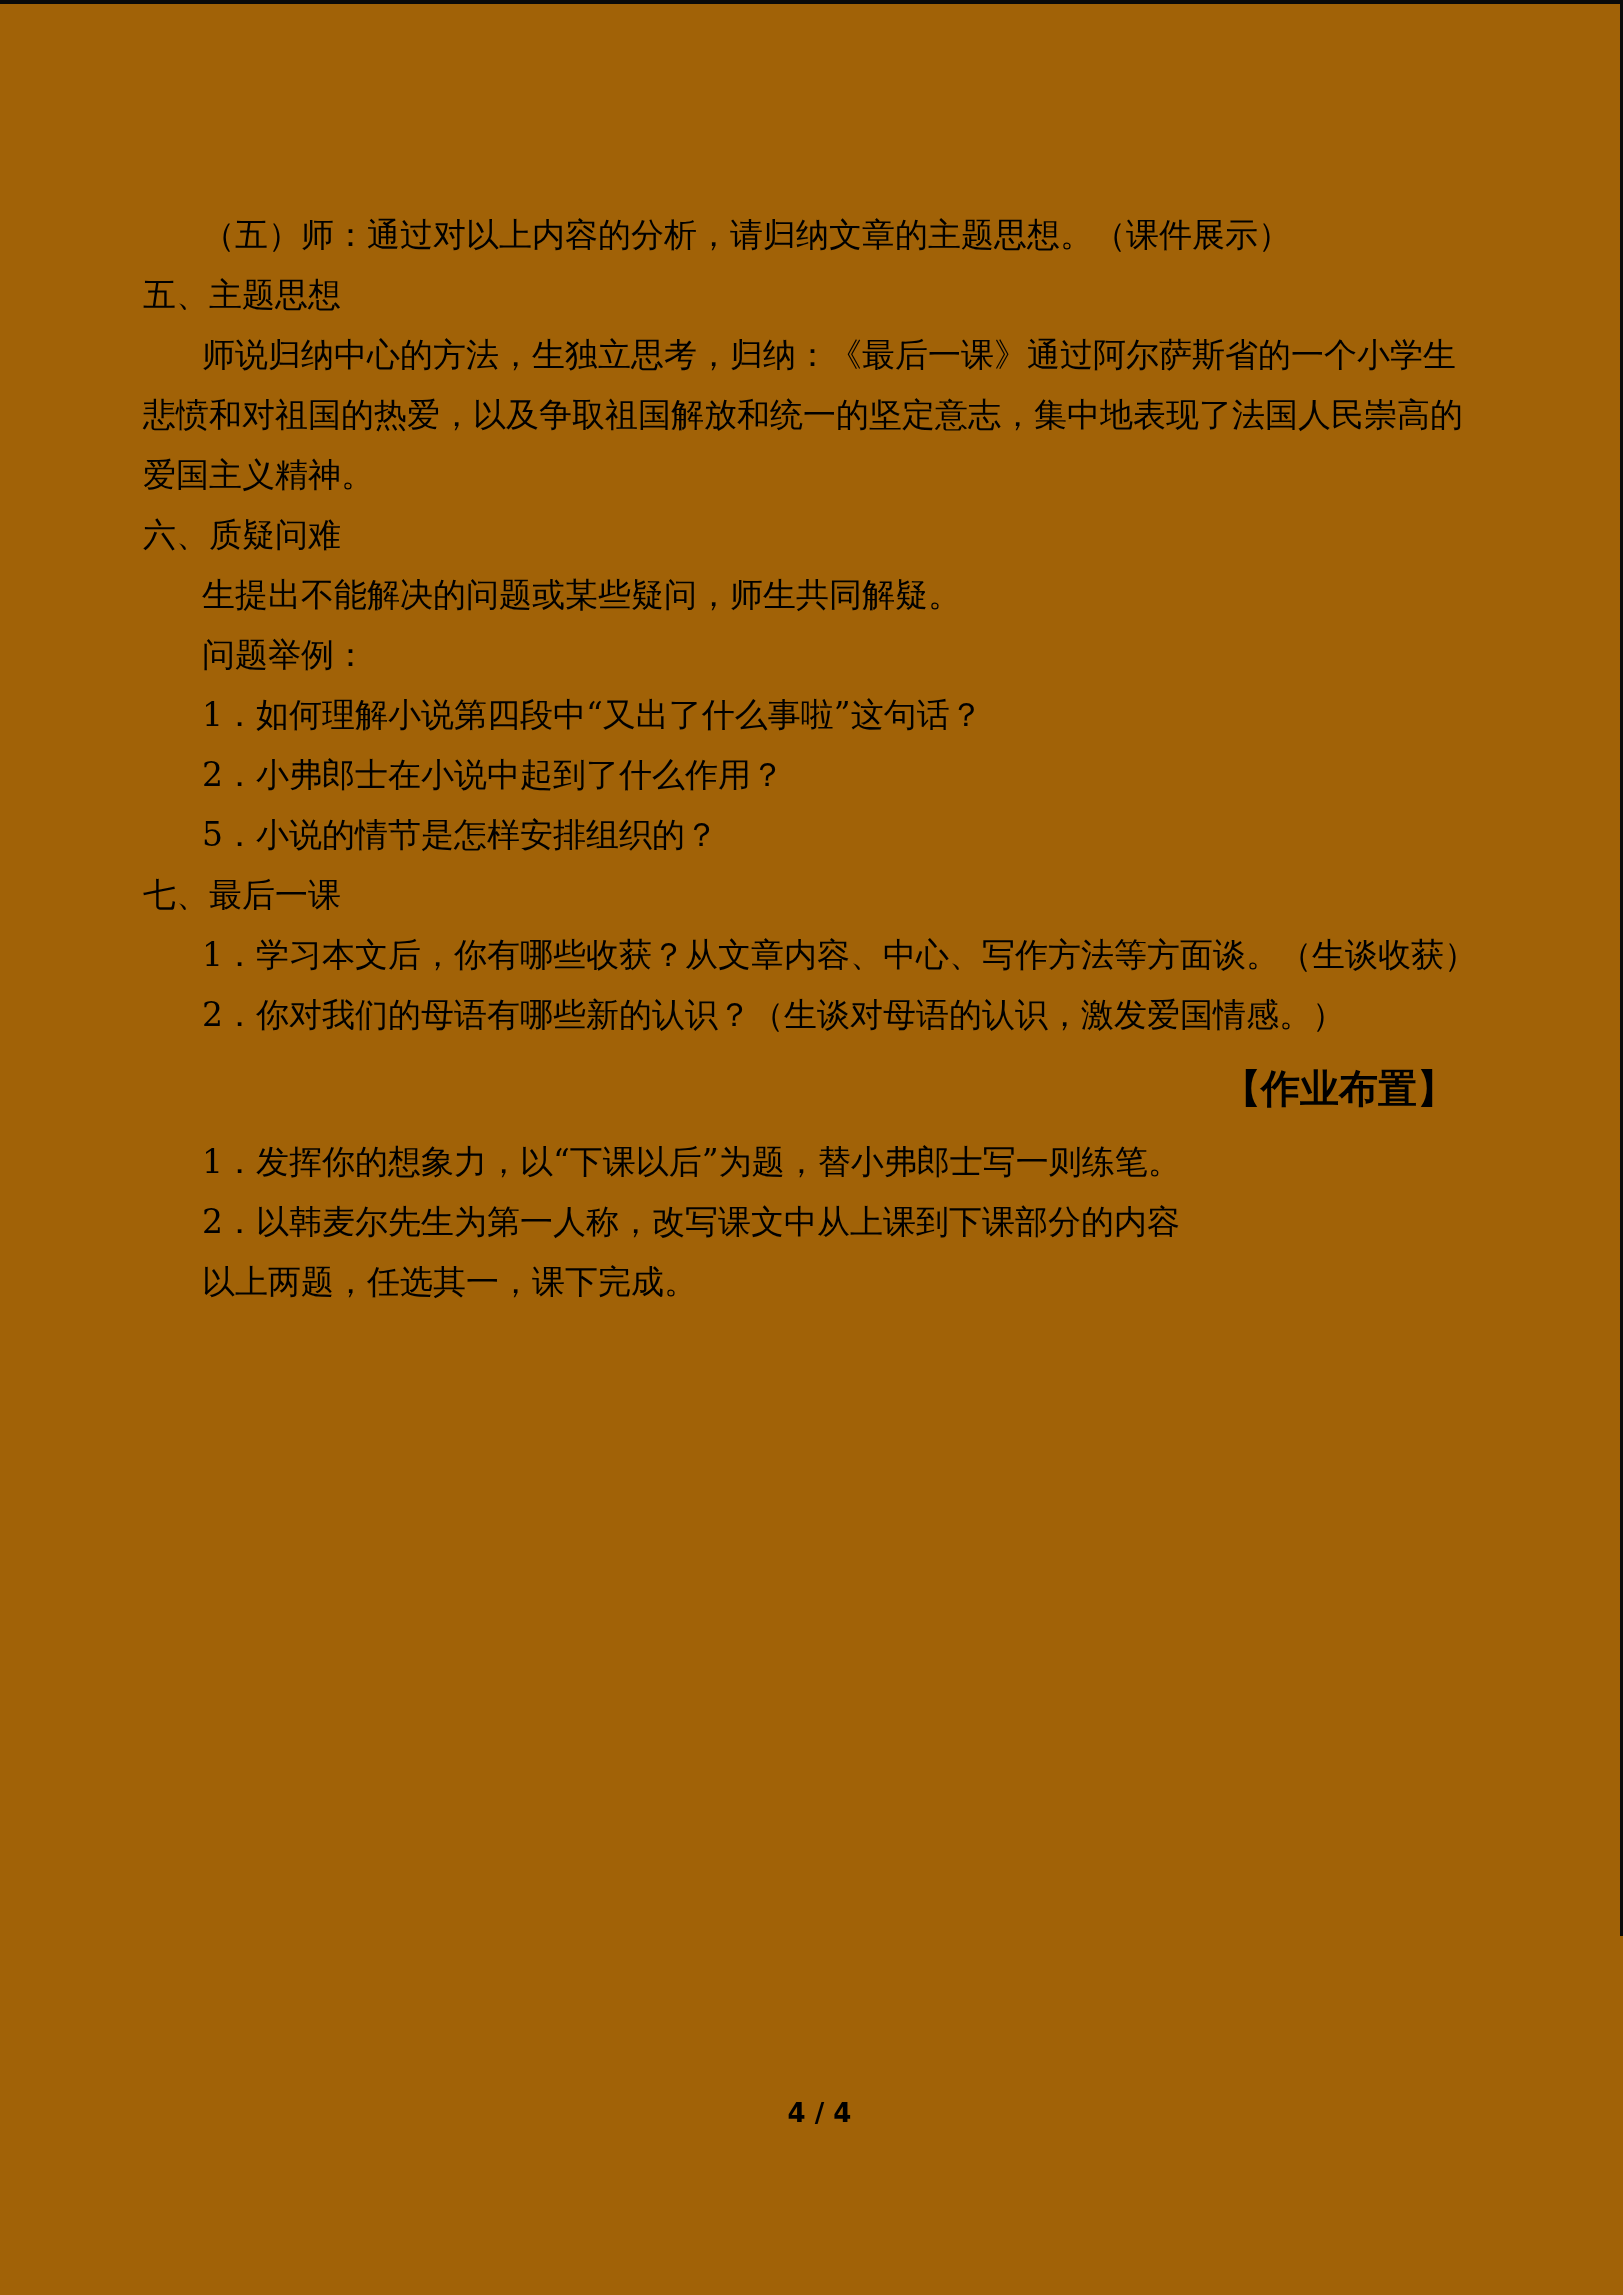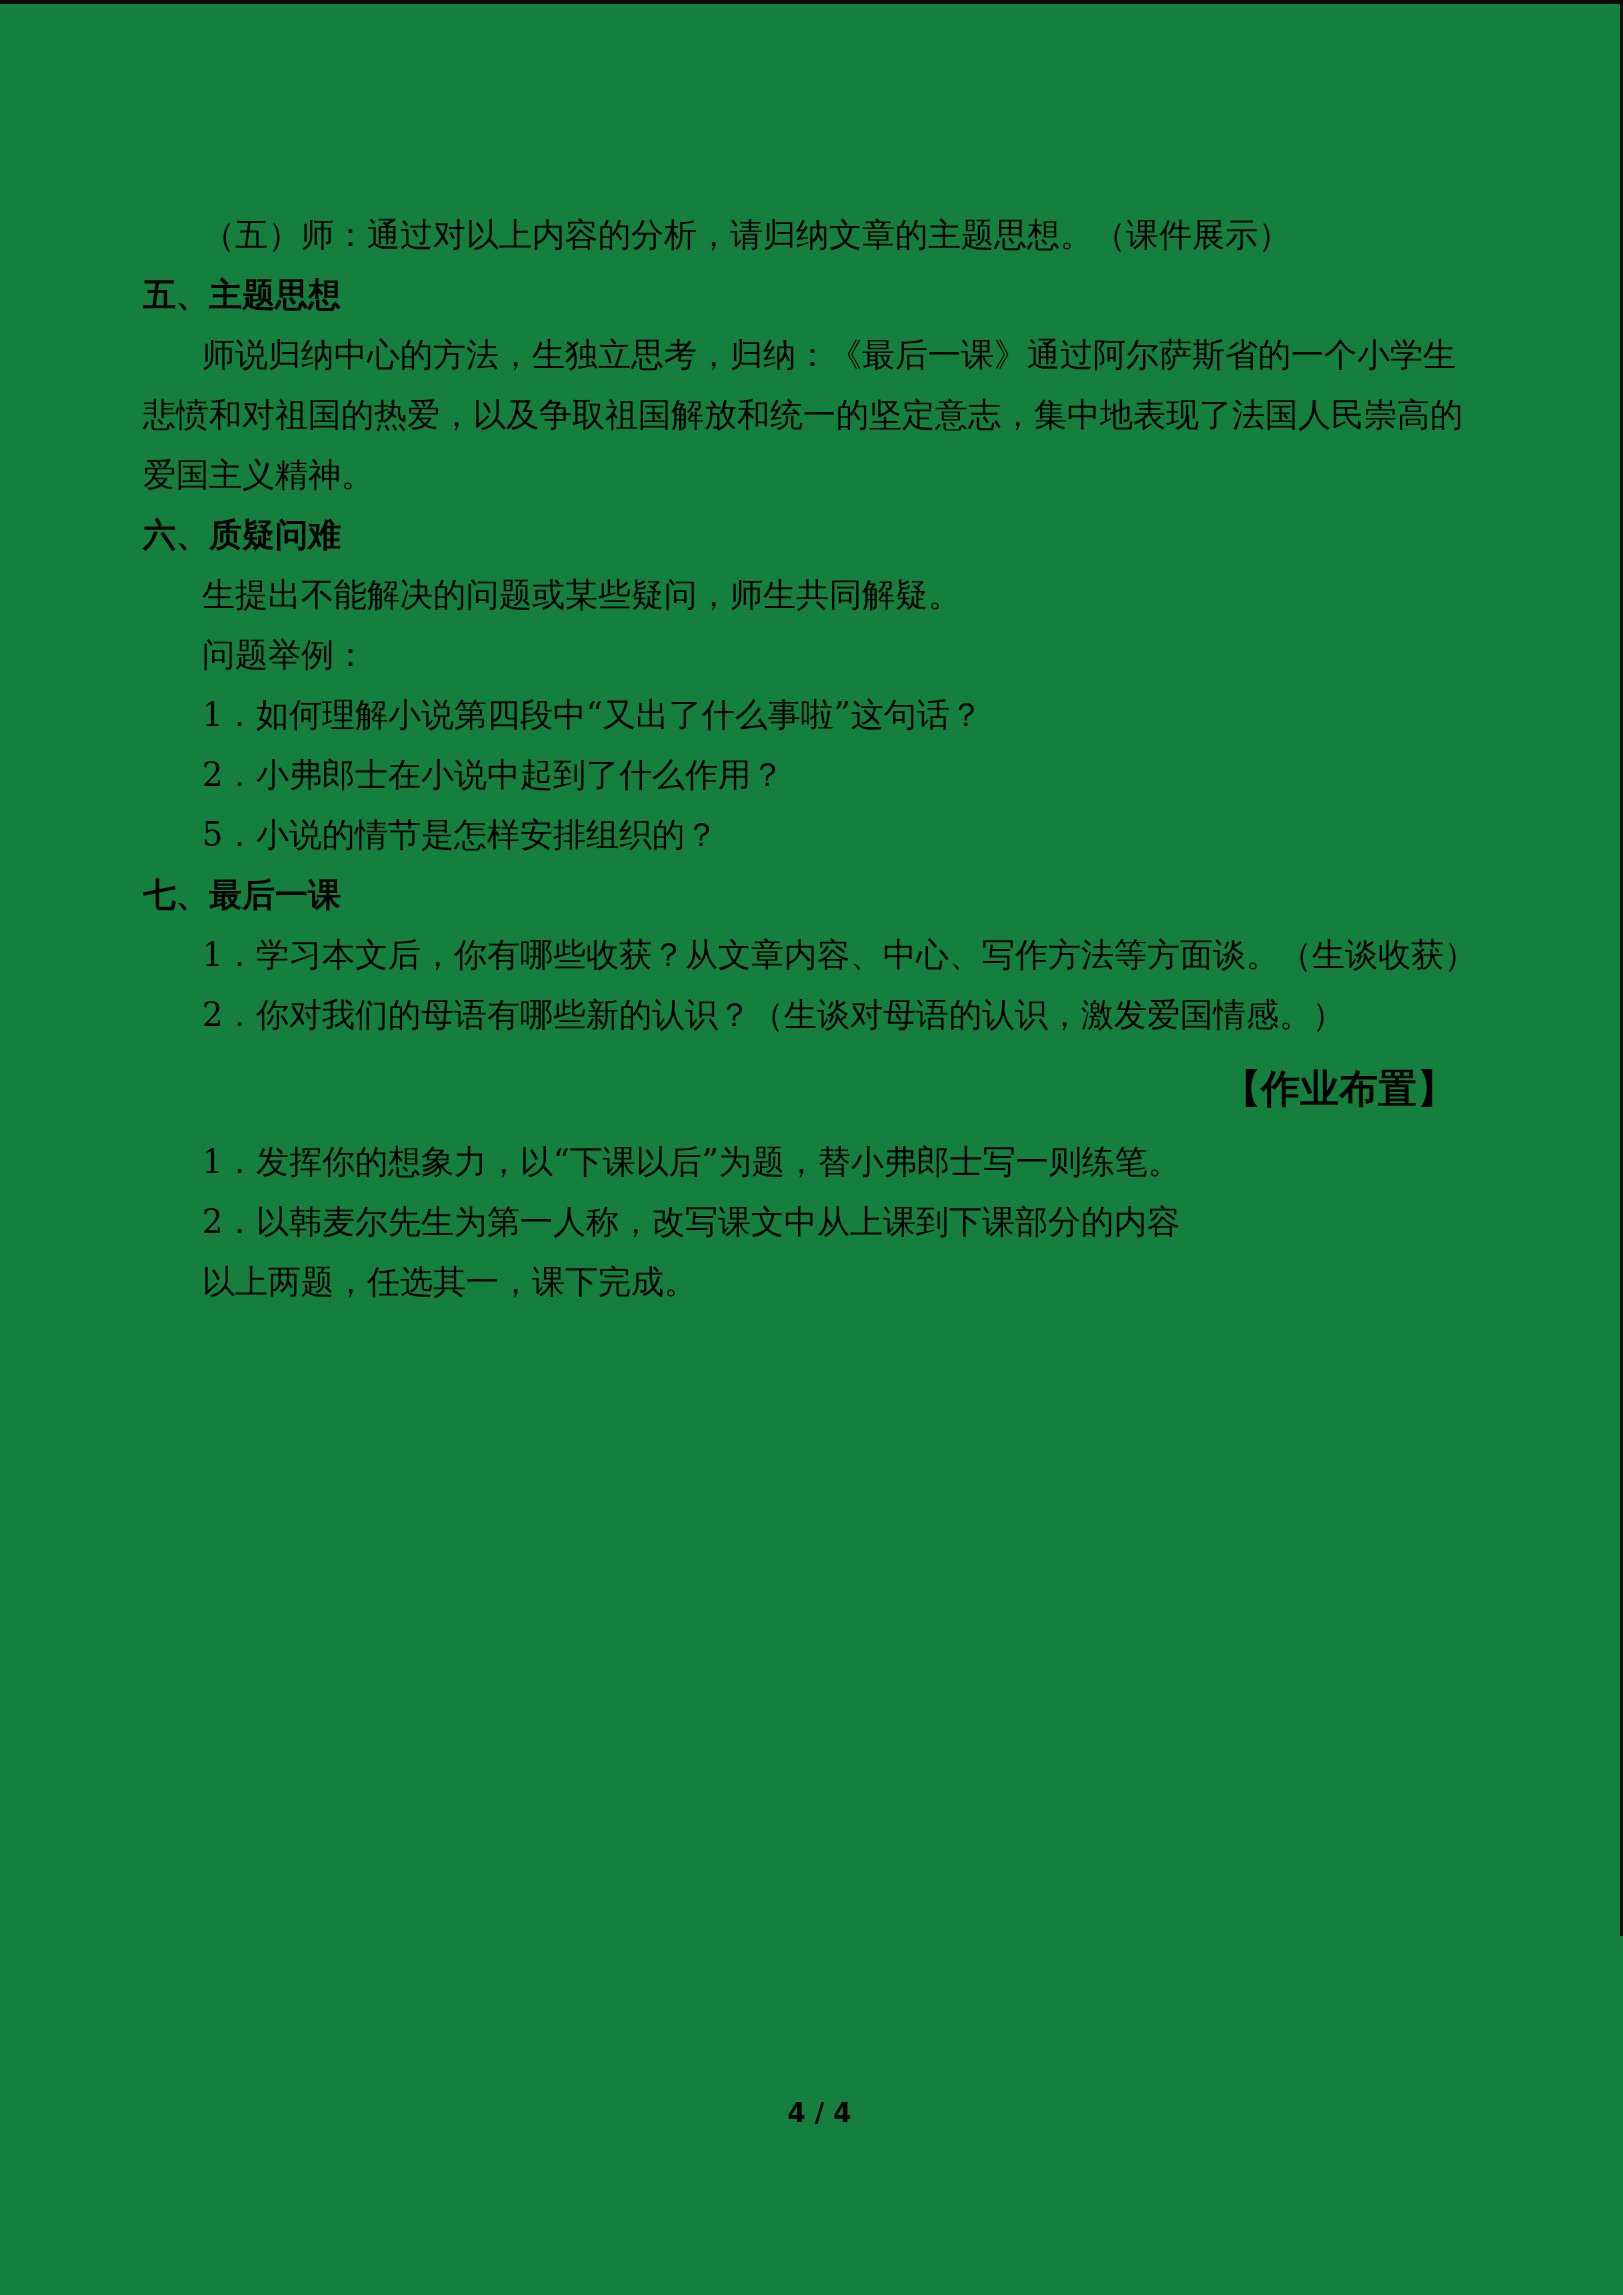--- a/index.html
+++ b/index.html
@@ -4,21 +4,21 @@
 <style>
   html, body {
     margin: 0;
     padding: 0;
     background: #ffffff;
   }
   .page {
     position: relative;
     width: 1623px;
     height: 2295px;
-    background: #15803d;
+    background: #a16207;
     overflow: hidden;
     font-family: "DejaVu Serif", "Liberation Serif", serif;
     color: #000000;
   }
   
   .scan-edge-top {
     position: absolute;
     top: 0; left: 0;
     width: 1623px; height: 4.1px;
     background: #0a0a0a;
@@ -39,21 +39,21 @@
   .line {
     font-size: 33px;
     line-height: 60px;
     white-space: nowrap;
     letter-spacing: 0;
   }
   .line.indent {
     text-indent: 59px;
   }
   .line.heading {
-    font-weight: bold;
+    font-weight: normal;
   }
   .line.big-heading {
     font-weight: bold;
     font-size: 39px;
     line-height: 87px;
     text-align: right;
   }
   .footer {
     position: absolute;
     left: 8px;

